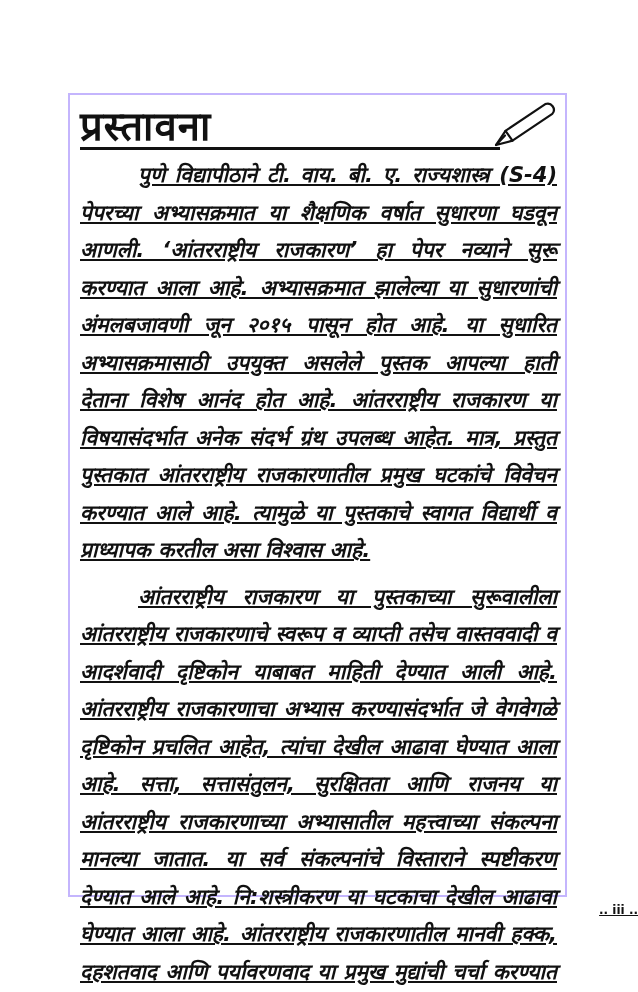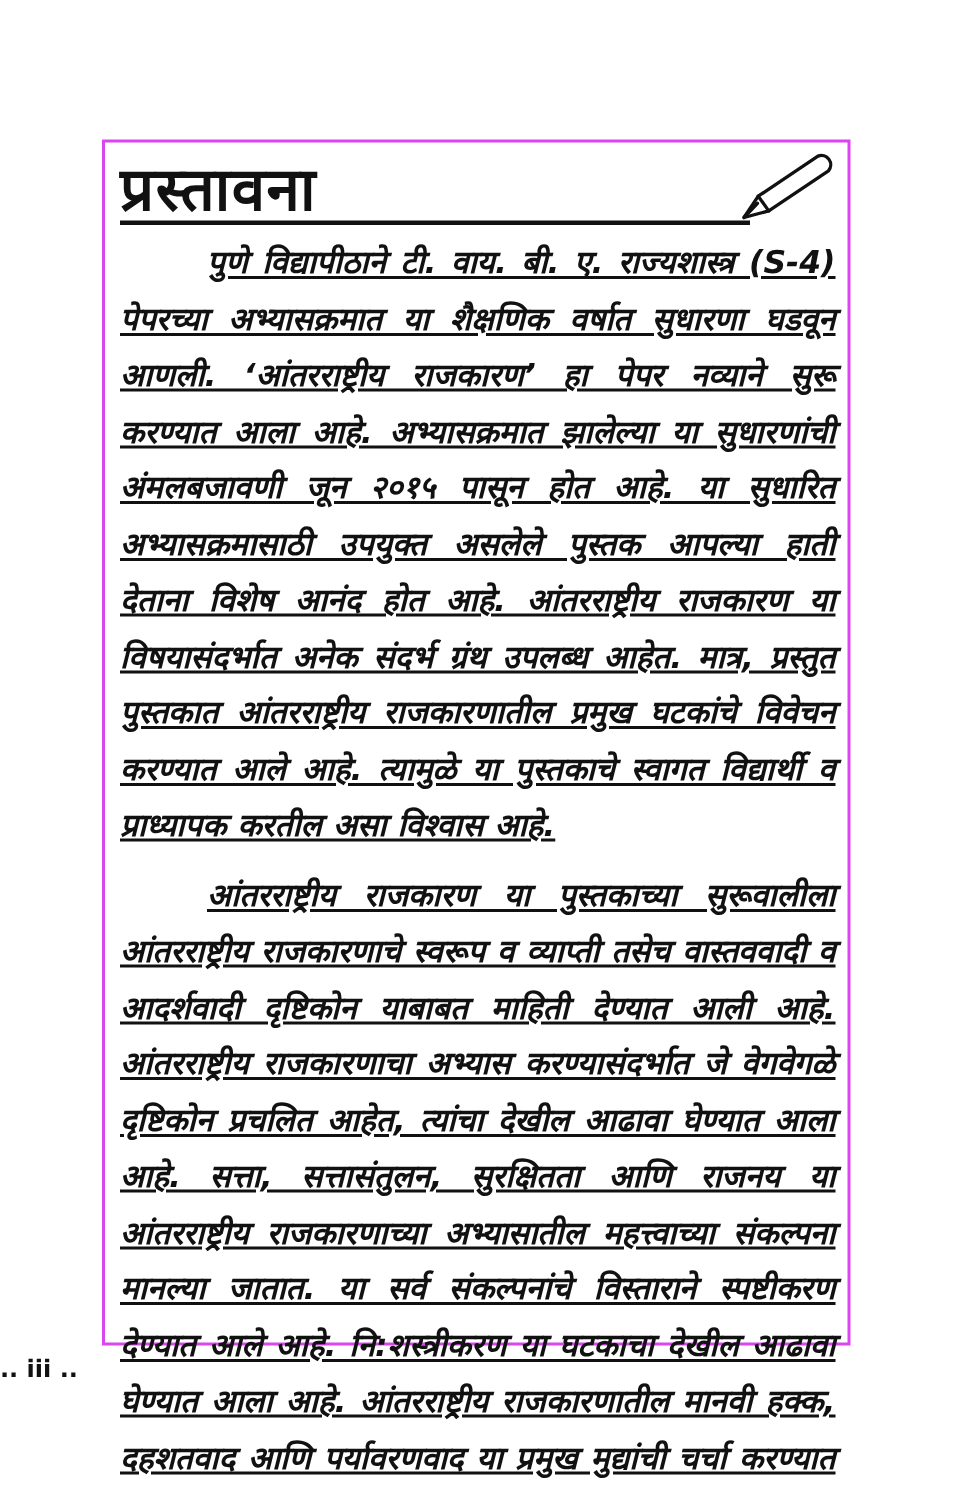--- a/index.html
+++ b/index.html
@@ -15,21 +15,21 @@
     background: #ffffff;
     overflow: hidden;
     color: #111111;
   }
   .frame {
     position: absolute;
     left: 68px;
     top: 93px;
     width: 495px;
     height: 800px;
-    border: 2px solid #d946ef;
+    border: 2px solid #c4b5fd;
     background: #ffffff;
   }
   .title {
     position: absolute;
     left: 10px;
     top: 2px;
     font-size: 40px;
     font-weight: 800;
     letter-spacing: 1px;
     color: #111111;
@@ -69,24 +69,25 @@
     text-decoration: underline;
   }
   .body-text p + p {
     margin-top: 9px;
   }
   .footer {
     position: absolute;
     left: 0;
     top: 903px;
     width: 100%;
-    text-align: left;
-    font-size: 16px;
+    text-align: right;
+    font-size: 12px;
     font-weight: 700;
     color: #111111;
+    text-decoration: underline;
   }
 </style>
 </head>
 <body>
 
 <div class="page">
 
   <div class="frame">
 
     <div class="title">प्रस्तावना</div>

